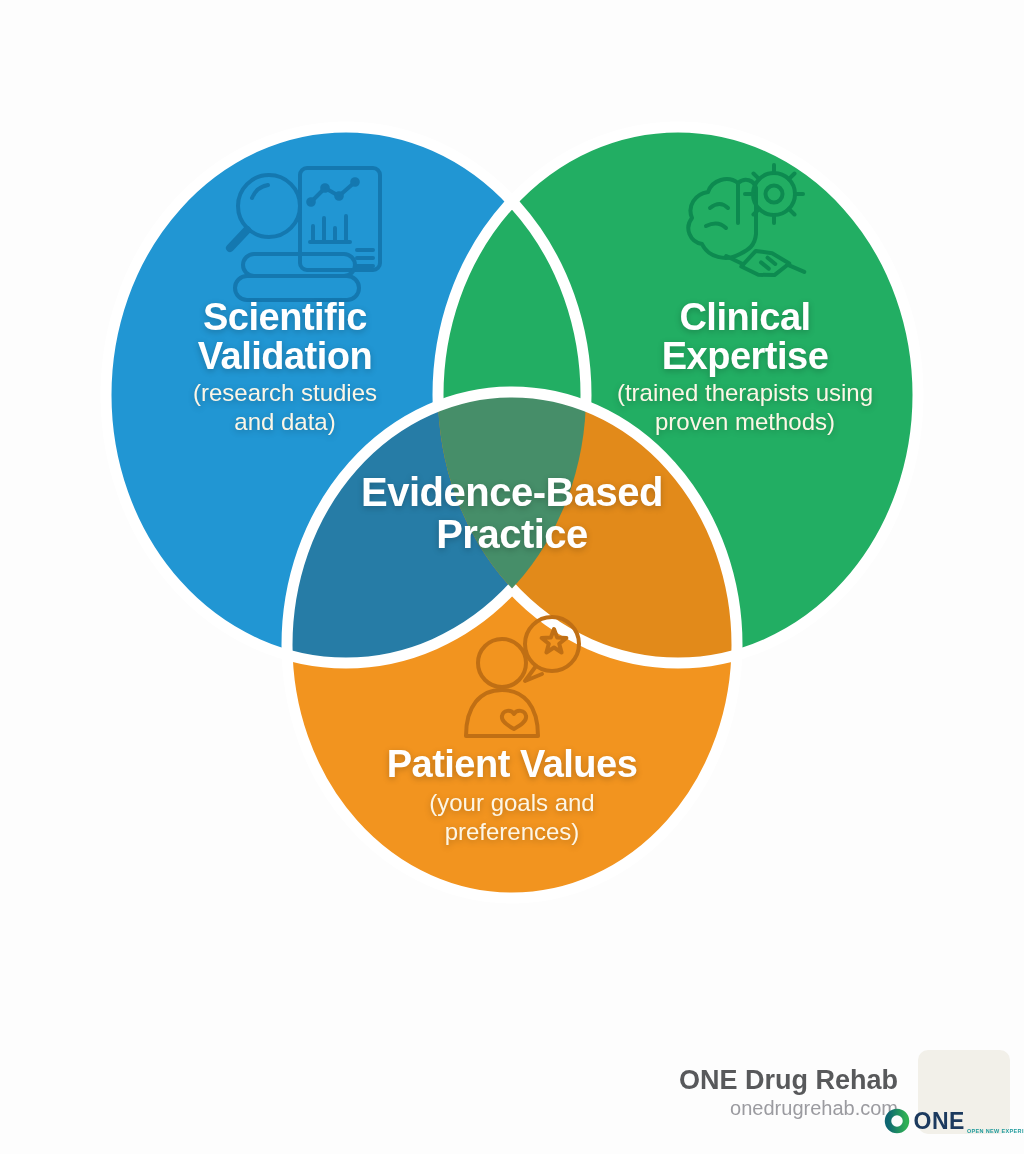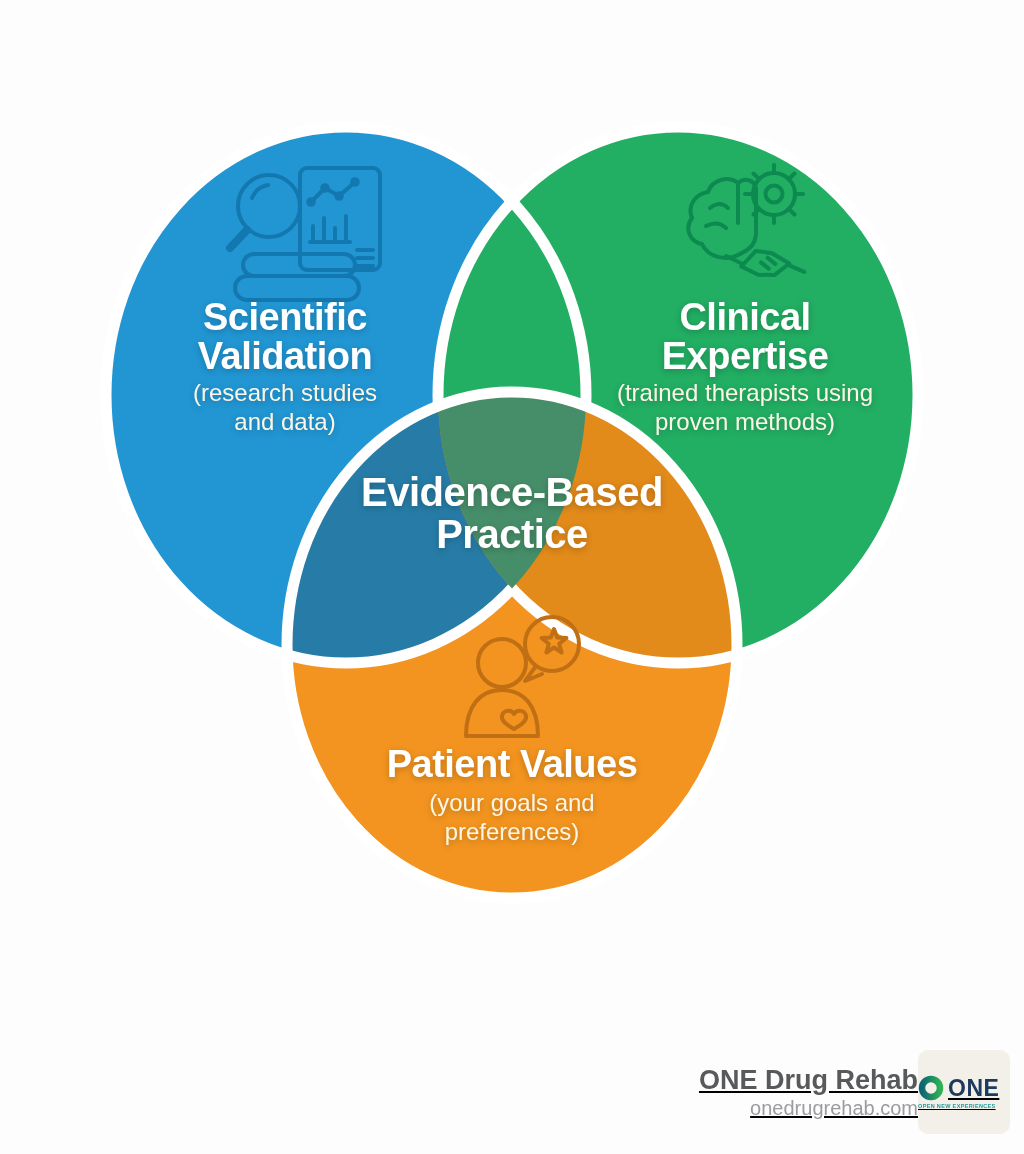--- a/index.html
+++ b/index.html
@@ -21,34 +21,34 @@
   }
   .sub-txt{
     font-family:"Liberation Sans", sans-serif;
     font-size:24px;fill:#fdf6e6;text-anchor:middle;
   }
   .shadowed{filter:drop-shadow(0 2px 3px rgba(0,0,0,0.22));}
   .icon{fill:none;stroke-width:4;stroke-linecap:round;stroke-linejoin:round;}
 
   .footer{
     position:absolute;top:1050px;right:14px;
-    display:flex;align-items:flex-start;gap:0;text-decoration:underline;
+    display:flex;align-items:flex-start;gap:20px;
   }
   .footer-text{ text-align:right; margin-top:16px;}
   .brand-name{
     font-weight:bold;font-size:27px;color:#58595b;line-height:1.1;
     font-family:"Liberation Sans", sans-serif;
   }
   .brand-site{
     font-size:20px;color:#9b9ba0;line-height:1.2;
     font-family:"Liberation Sans", sans-serif;
   }
   .logo-card{
     width:92px;height:84px;background:#f2f0e9;border-radius:10px;
-    display:flex;flex-direction:column;align-items:flex-start;justify-content:center;
+    display:flex;flex-direction:row;align-items:flex-end;justify-content:center;
     gap:2px;
   }
   .logo-row{display:flex;align-items:center;gap:4px;}
   .logo-one{
     font-family:"Liberation Sans", sans-serif;font-weight:bold;
     font-size:23px;color:#1c3a5e;letter-spacing:0.5px;line-height:1;
   }
   .logo-tagline{
     font-family:"Liberation Sans", sans-serif;font-weight:bold;
     font-size:5.5px;color:#1e9a9b;letter-spacing:0.35px;white-space:nowrap;

